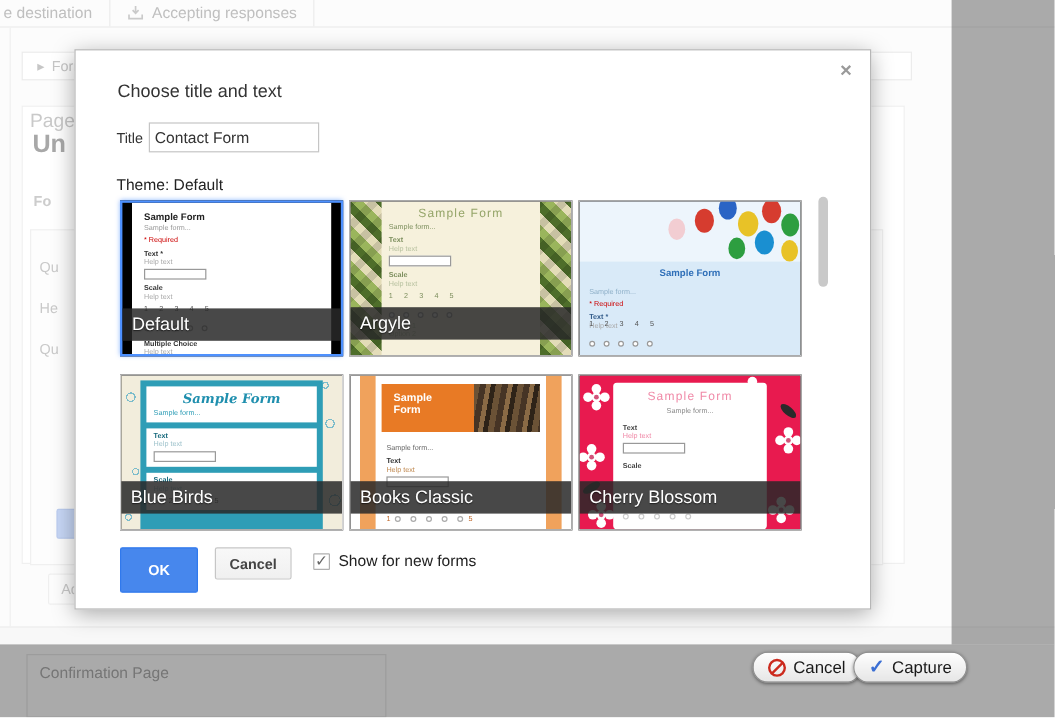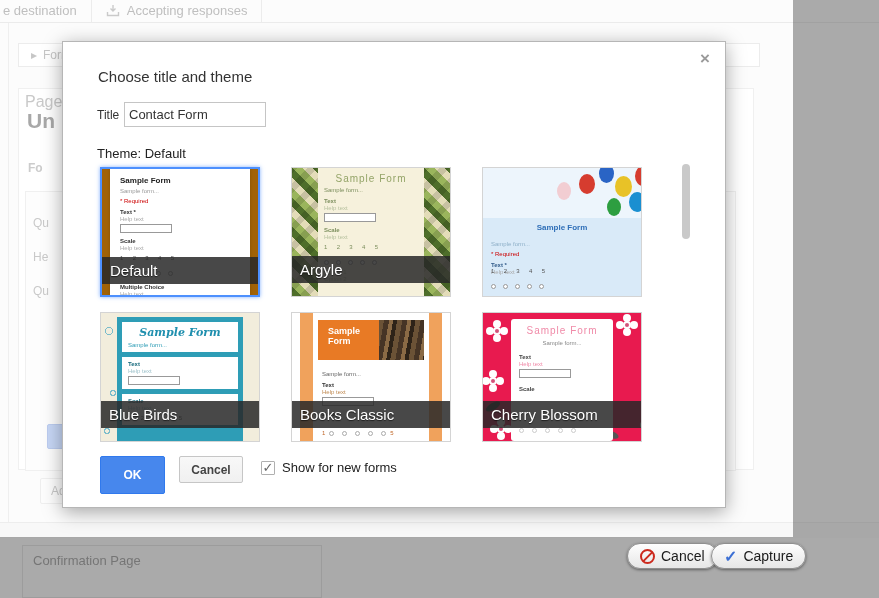--- a/index.html
+++ b/index.html
@@ -46,22 +46,22 @@
     font-size:13px; color:#222; }
   .dlg-close { position:absolute; right:11px; top:8px; width:18px; height:18px;
     font-size:17px; font-weight:bold; color:#9a9a9a; text-align:center; line-height:18px; cursor:pointer; }
   .dlg-title { position:absolute; left:35px; top:26px; font-size:15px; color:#333; }
   .title-label { position:absolute; left:34px; top:66px; font-size:12px; color:#333; }
   .title-input { position:absolute; left:61px; top:60px; width:142px; height:25px;
     border:1px solid #c5c5c5; font-size:13px; color:#333; padding:0 4px;
     font-family:"Liberation Sans", sans-serif; }
   .theme-status { position:absolute; left:34px; top:104px; font-size:13px; color:#222; }
 
-  .th { position:absolute; width:160px; height:130px; border:1px solid #d4d4d4;
-    background:#a16207; overflow:hidden; cursor:pointer; }
+  .th { position:absolute; width:186px; height:130px; border:1px solid #d4d4d4;
+    background:#000000; overflow:hidden; cursor:pointer; }
   .th.sel { border:2px solid var(--selected_theme_border); box-shadow:0 0 4px rgba(77,144,254,.7); }
   .band { position:absolute; left:0; right:0; top:88px; height:27px; z-index:5;
     background:var(--band_dark); color:#fff; font-size:15px; line-height:27px; padding-left:8px;
     text-shadow:0 1px 1px rgba(0,0,0,.6); }
 
   
   .mf { position:absolute; inset:0; overflow:hidden; }
   .mt  { font-size:8px; font-weight:bold; color:#222; }
   .ms  { font-size:6px; color:#999; margin-top:3px; }
   .mreq{ font-size:6px; color:#cc0000; margin-top:4px; }
@@ -227,21 +227,21 @@
 
     <div class="bottom-zone"></div>
 
     <div class="confirm-box">
       <span>Confirmation Page</span>
     </div>
   </div>
 
   <div class="dialog">
     <div class="dlg-close">×</div>
-    <div class="dlg-title">Choose title and theme</div>
+    <div class="dlg-title">Choose title and text</div>
 
     <label class="title-label">Title</label>
     <input class="title-input" type="text" value="Contact Form" style="">
 
     <div class="theme-status">Theme: Default</div>
 
     <div class="th sel" style="left:37px;top:125px">
       <div class="mf">
         <div class="d-page">
           <div class="mt">Sample Form</div>

